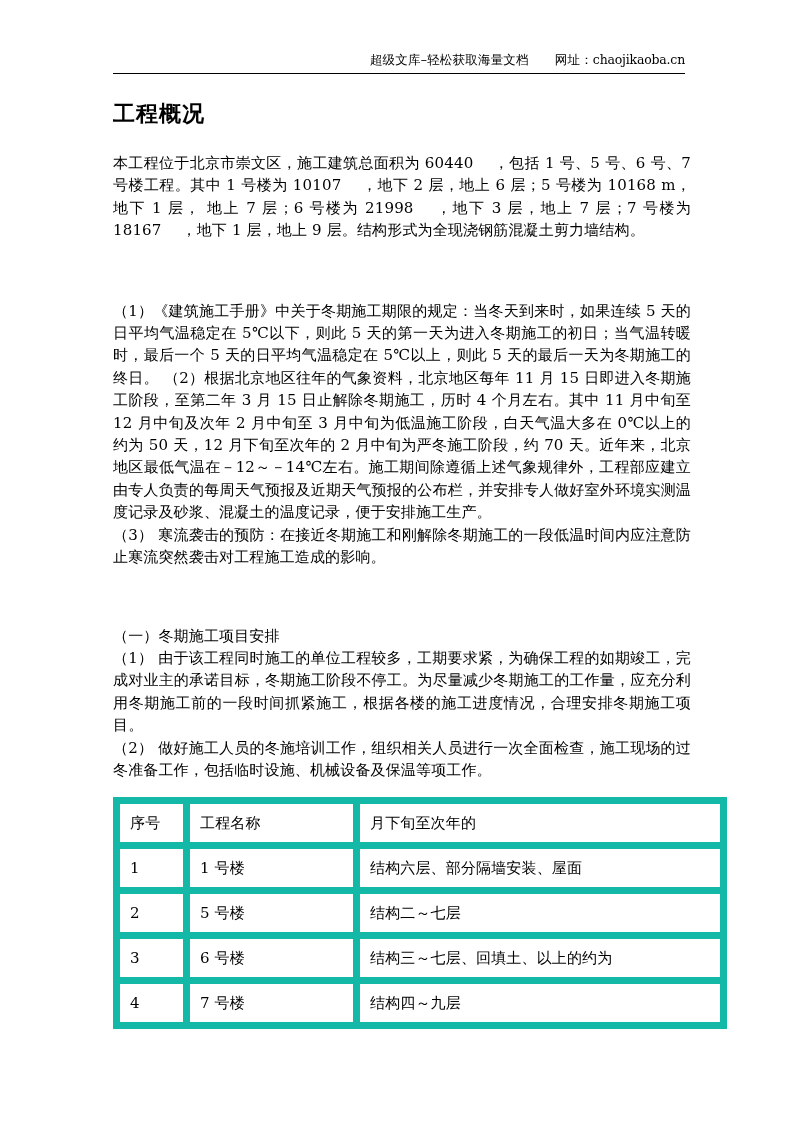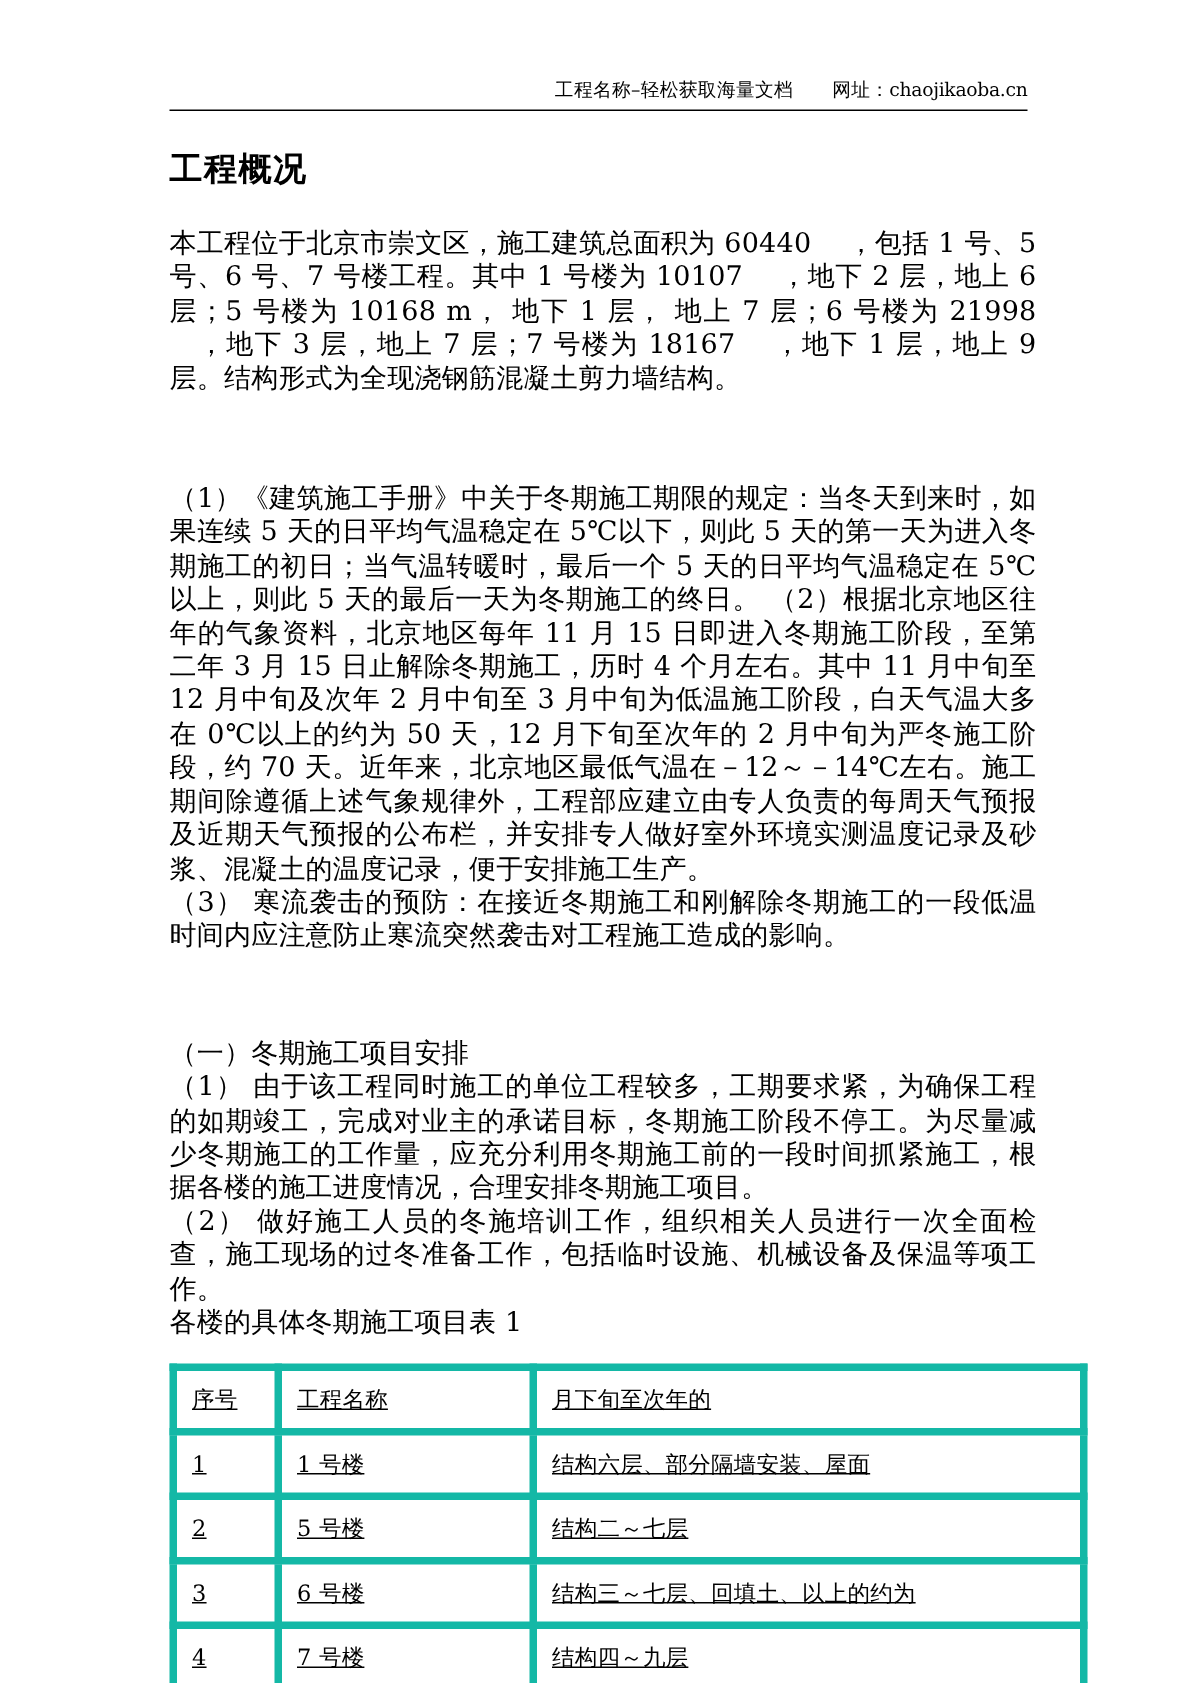--- a/index.html
+++ b/index.html
@@ -73,74 +73,72 @@
 
   .h-gap-1 { height: 18px; }
   .h-gap-2 { height: 40px; }
   .h-gap-3 { height: 42px; }
   .h-gap-4 { height: 14px; }
   .h-gap-6 { height: 16px; }
 
   p.body-text {
     margin: 0;
     padding: 0;
-    font-size: 18px;
+    font-size: 15px;
     line-height: 22.4px;
     text-align: justify;
     text-justify: inter-ideograph;
     letter-spacing: 0.15px;
   }
 
   
   table.proj-table {
     border-collapse: collapse;
     width: 607px;
     table-layout: fixed;
     margin: 0;
   }
   table.proj-table td {
-    border: 5px solid #14b8a6;
+    border: 7px solid #14b8a6;
     font-size: 15px;
     line-height: 20px;
     padding: 9px 8px 9px 10px;
     vertical-align: middle;
     height: 16px;
     letter-spacing: 0.15px;
-    text-decoration: underline;
   }
   table.proj-table col.c1 { width: 70px; }
   table.proj-table col.c2 { width: 170px; }
   table.proj-table col.c3 { width: 367px; }
 </style>
 </head>
 <body>
 
 <div class="page">
 
   <div class="page-header">
-    <span class="hdr-title">工程名称–轻松获取海量文档</span><span class="hdr-gap"></span><span class="hdr-url-label">网址：</span><span class="hdr-url">chaojikaoba.cn</span>
+    <span class="hdr-title">超级文库–轻松获取海量文档</span><span class="hdr-gap"></span><span class="hdr-url-label">网址：</span><span class="hdr-url">chaojikaoba.cn</span>
   </div>
 
   <div class="content">
 
     <h1 class="doc-heading">工程概况</h1>
     <div class="h-gap-1"></div>
     <p class="body-text">本工程位于北京市崇文区，施工建筑总面积为 60440 　，包括 1 号、5 号、6 号、7 号楼工程。其中 1 号楼为 10107 　，地下 2 层，地上 6 层；5 号楼为 10168 m， 地下 1 层， 地上 7 层；6 号楼为 21998 　，地下 3 层，地上 7 层；7 号楼为 18167 　，地下 1 层，地上 9 层。结构形式为全现浇钢筋混凝土剪力墙结构。</p>
 
     <div class="h-gap-2"></div>
     <div class="h-gap-1"></div>
     <p class="body-text">（1）《建筑施工手册》中关于冬期施工期限的规定：当冬天到来时，如果连续 5 天的日平均气温稳定在 5℃以下，则此 5 天的第一天为进入冬期施工的初日；当气温转暖时，最后一个 5 天的日平均气温稳定在 5℃以上，则此 5 天的最后一天为冬期施工的终日。 （2）根据北京地区往年的气象资料，北京地区每年 11 月 15 日即进入冬期施工阶段，至第二年 3 月 15 日止解除冬期施工，历时 4 个月左右。其中 11 月中旬至 12 月中旬及次年 2 月中旬至 3 月中旬为低温施工阶段，白天气温大多在 0℃以上的约为 50 天，12 月下旬至次年的 2 月中旬为严冬施工阶段，约 70 天。近年来，北京地区最低气温在－12～－14℃左右。施工期间除遵循上述气象规律外，工程部应建立由专人负责的每周天气预报及近期天气预报的公布栏，并安排专人做好室外环境实测温度记录及砂浆、混凝土的温度记录，便于安排施工生产。</p>
     <p class="body-text">（3） 寒流袭击的预防：在接近冬期施工和刚解除冬期施工的一段低温时间内应注意防止寒流突然袭击对工程施工造成的影响。</p>
 
     <div class="h-gap-3"></div>
     <div class="h-gap-4"></div>
     <p class="body-text">（一）冬期施工项目安排</p>
     <p class="body-text">（1） 由于该工程同时施工的单位工程较多，工期要求紧，为确保工程的如期竣工，完成对业主的承诺目标，冬期施工阶段不停工。为尽量减少冬期施工的工作量，应充分利用冬期施工前的一段时间抓紧施工，根据各楼的施工进度情况，合理安排冬期施工项目。</p>
     <p class="body-text">（2） 做好施工人员的冬施培训工作，组织相关人员进行一次全面检查，施工现场的过冬准备工作，包括临时设施、机械设备及保温等项工作。</p>
-    <p class="body-text">各楼的具体冬期施工项目表 1</p>
 
     <div class="h-gap-6"></div>
 
     <table class="proj-table">
       <colgroup>
         <col class="c1">
           <col class="c2">
           <col class="c3">
       </colgroup>
       <tbody>

